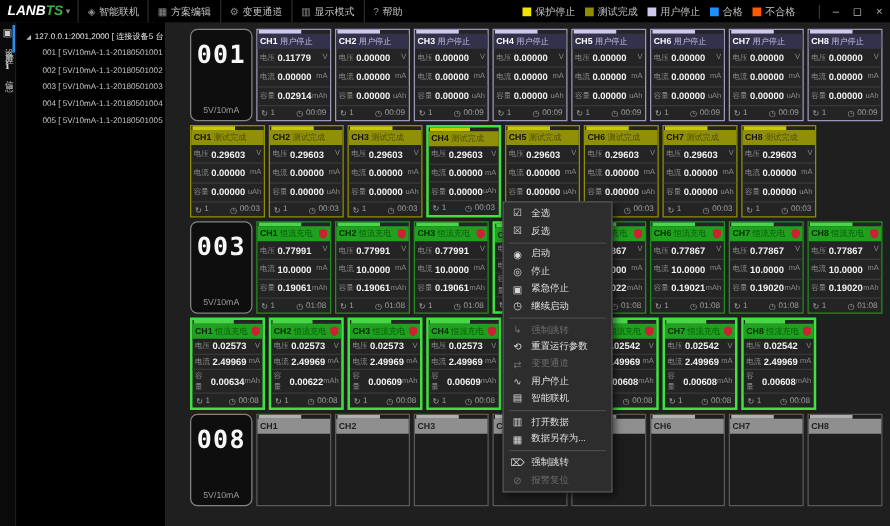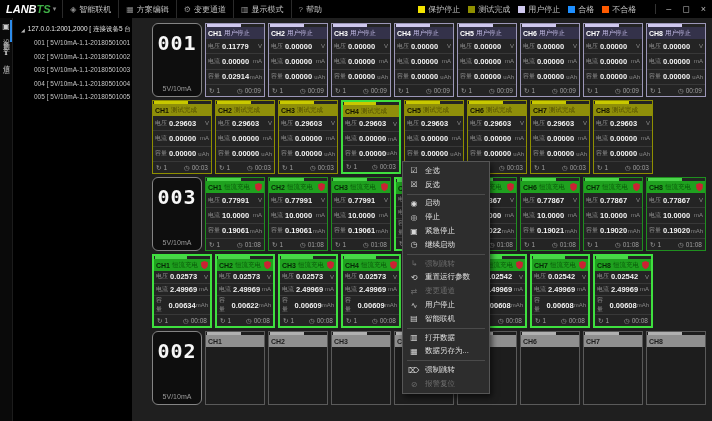--- a/index.html
+++ b/index.html
@@ -1308,21 +1308,21 @@
             </span>
             <span class="grp">
               <span>◷</span>
               <span>00:08</span>
             </span>
           </div>
         </div>
       </div>
       <div class="dev-row">
         <div class="disp-card">
-          <div class="disp-num">002</div>
+          <div class="disp-num">008</div>
           <div class="disp-spec">5V/10mA</div>
         </div>
         <div class="ch-card empty" style="border-color: rgb(90, 90, 90);">
           <div class="ch-notch" style="background: rgb(176, 176, 176);"></div>
           <div class="ch-head" style="background: rgb(143, 143, 143);">
             <span style="color: rgb(30, 30, 30);">CH1</span>
           </div>
           <div class="ch-body">
             <div class="vrow">
               <span class="lbl">电压</span>

